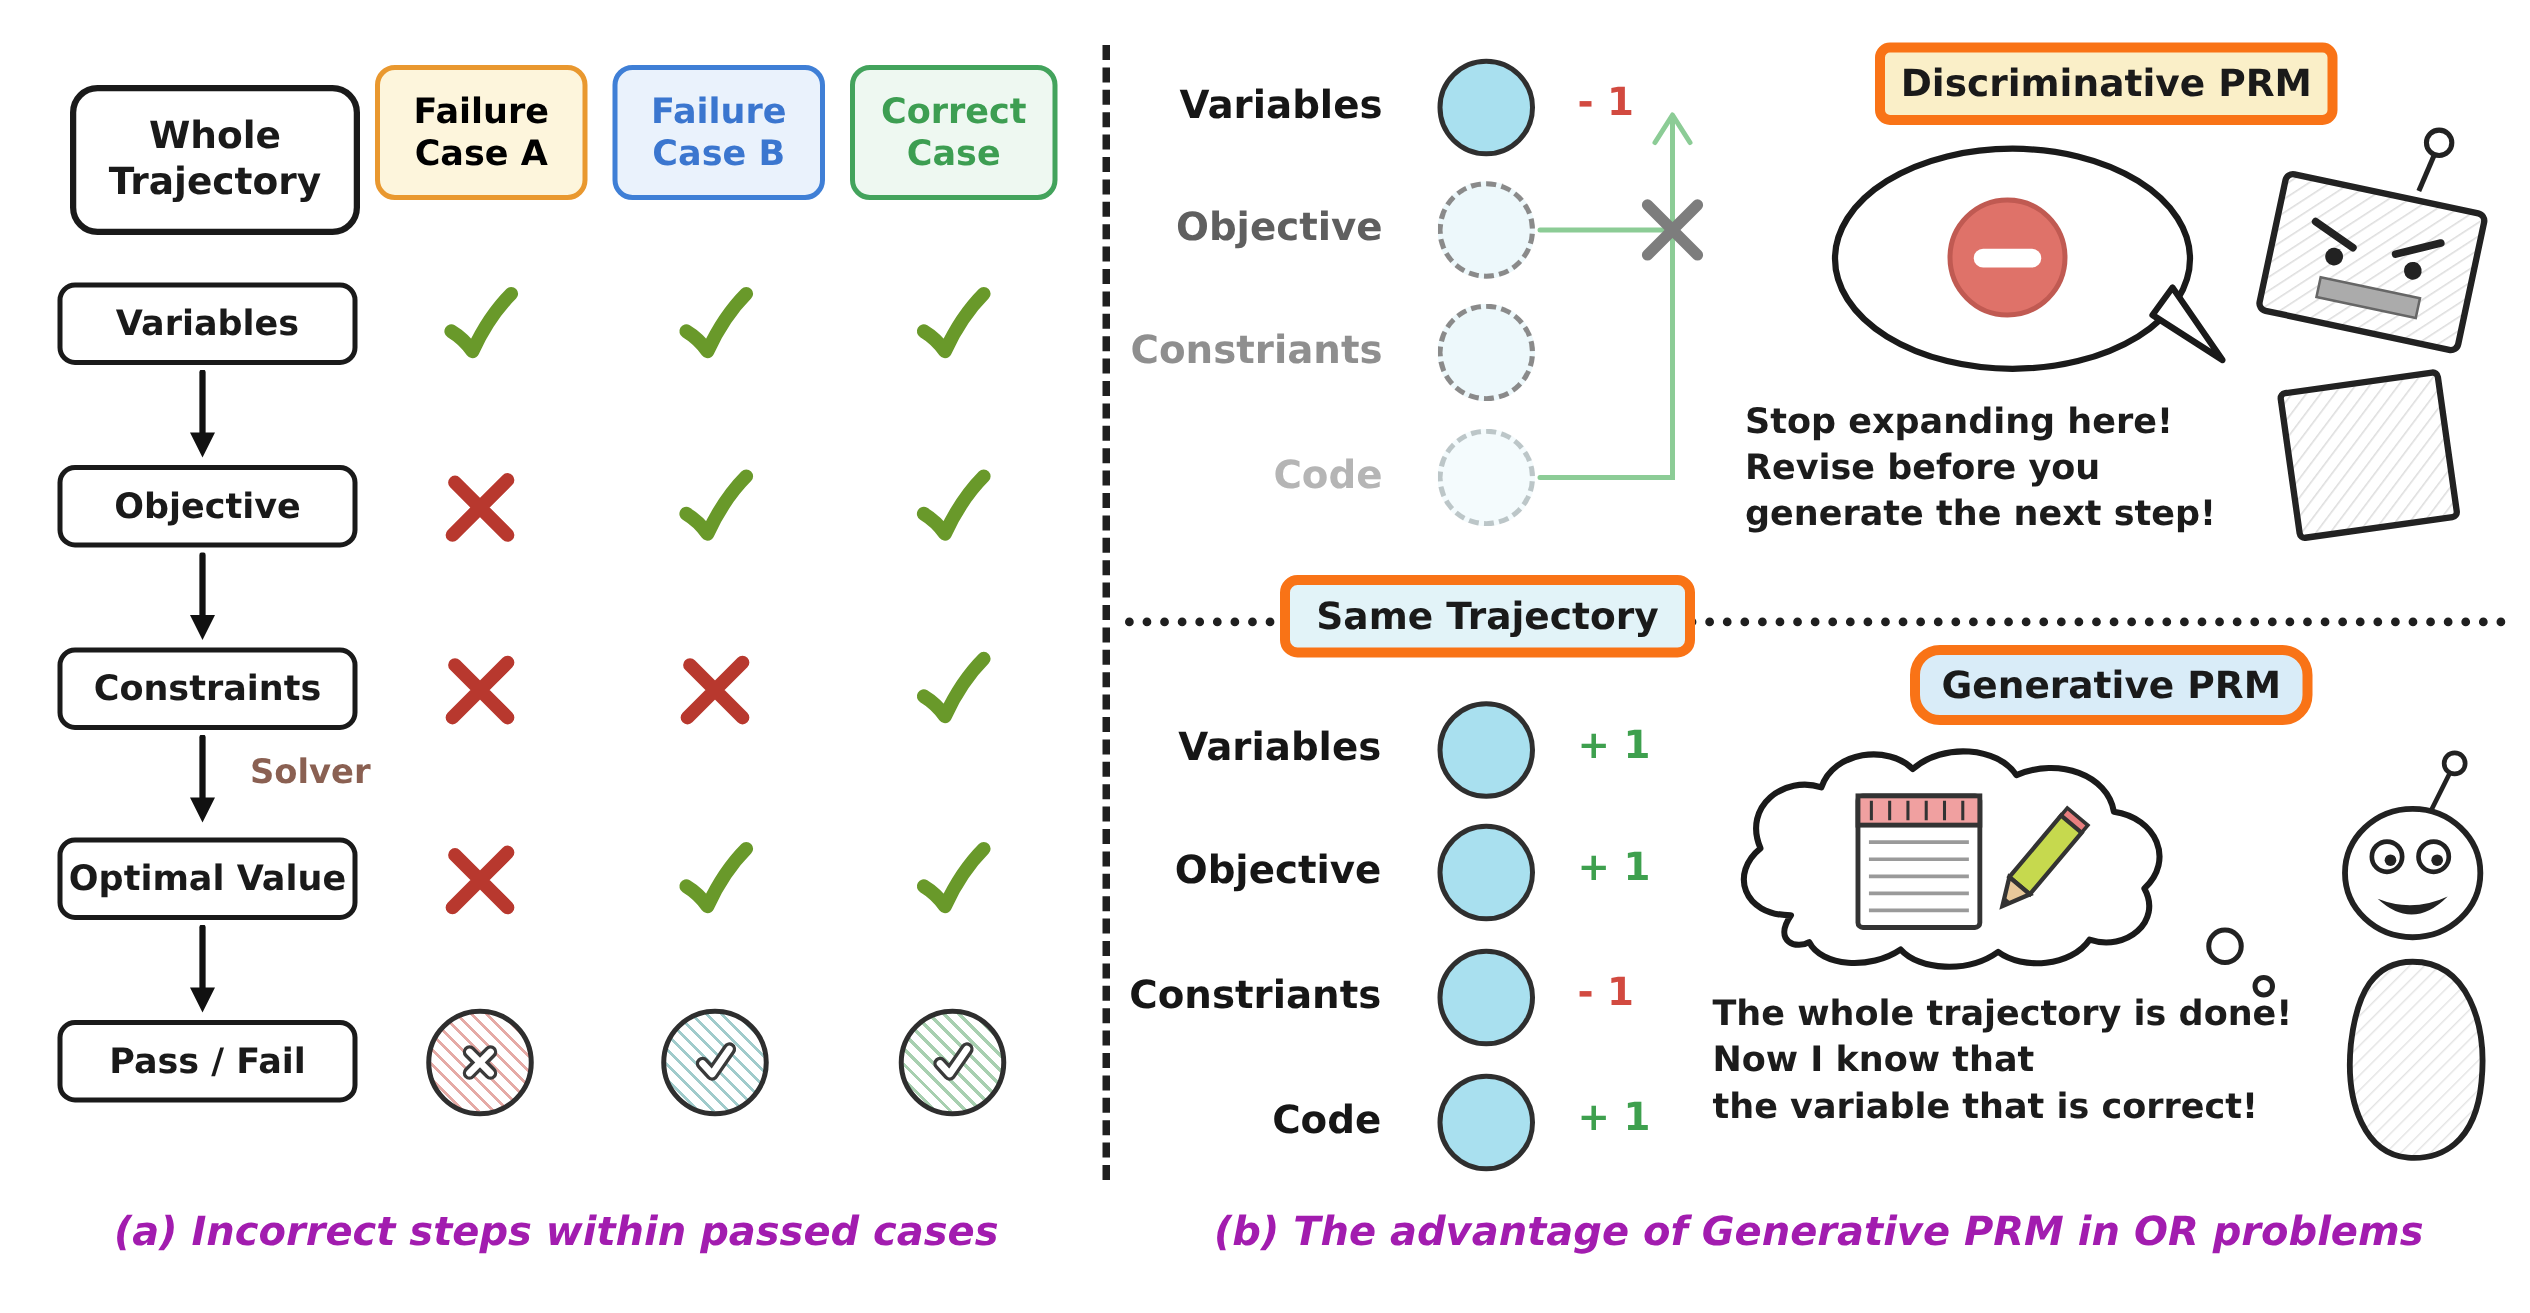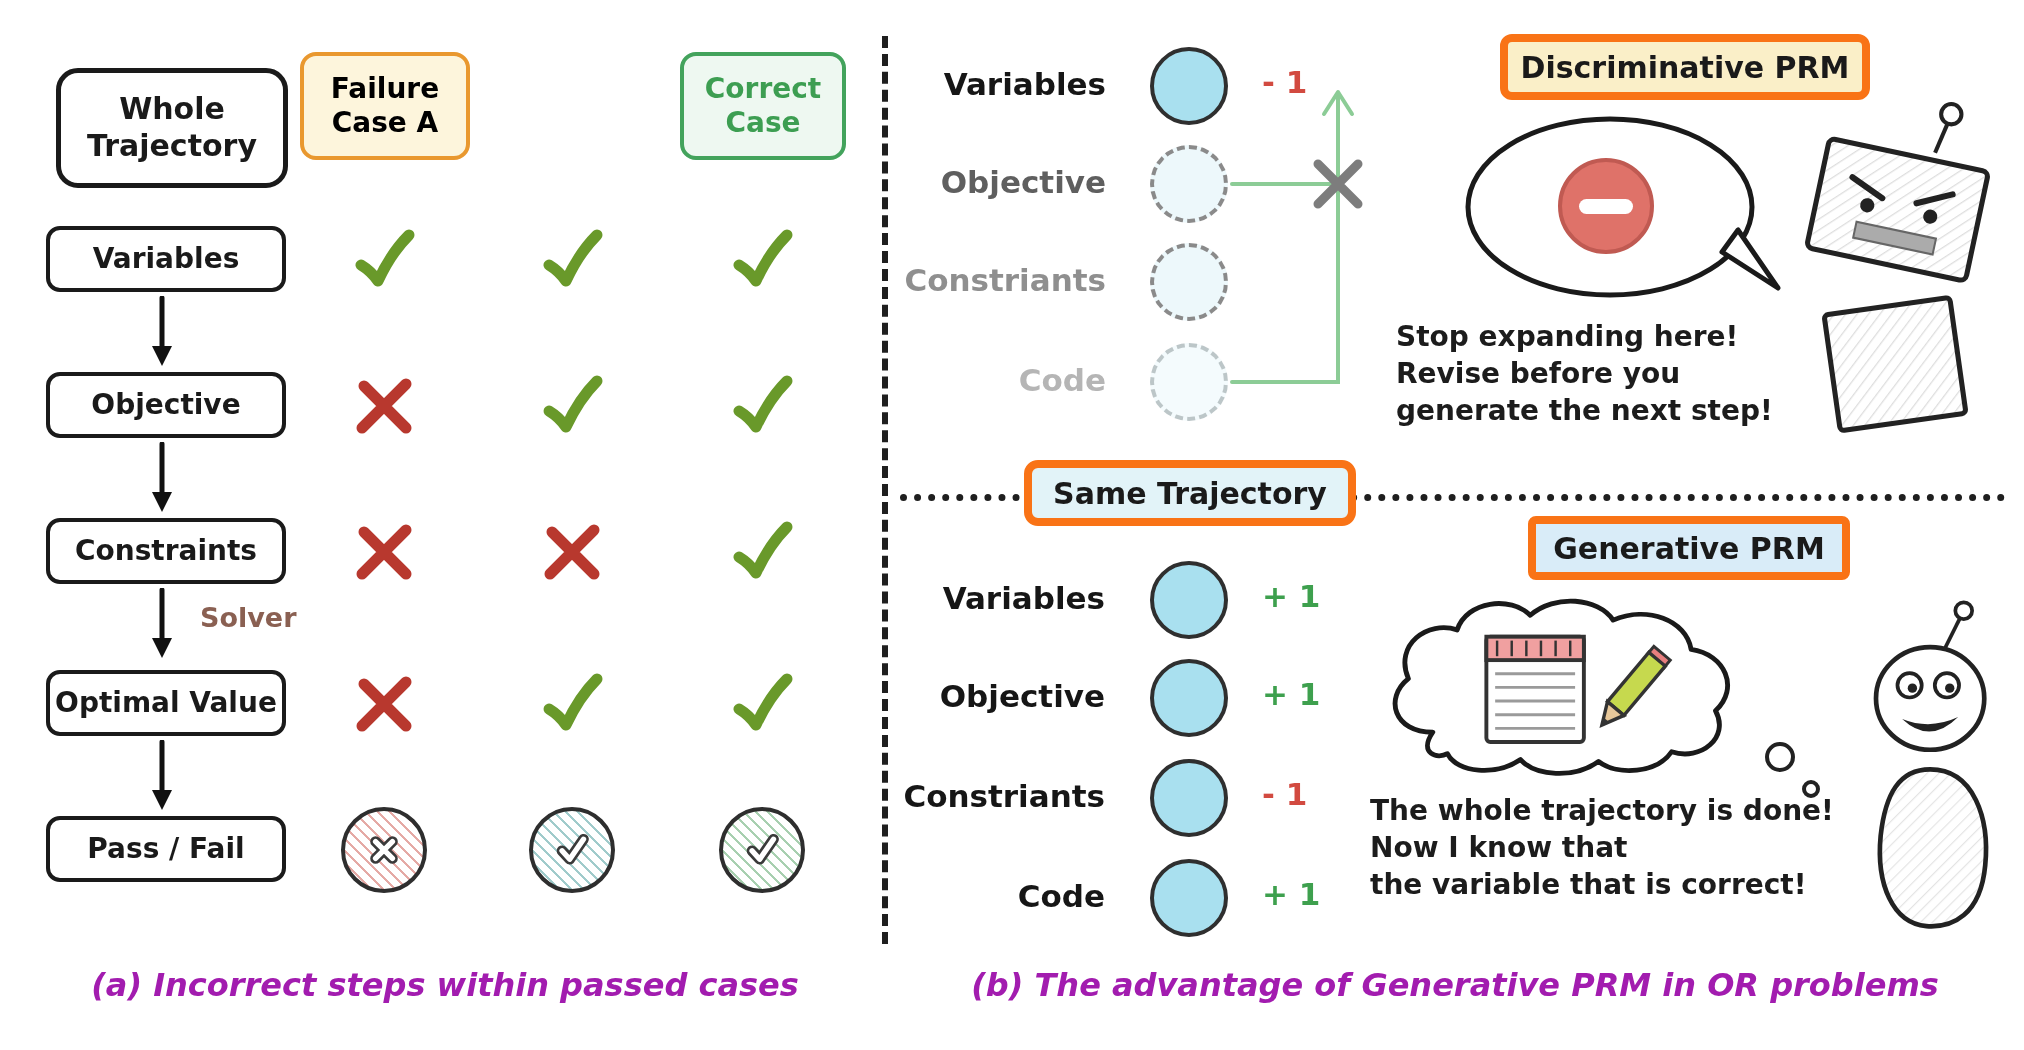--- a/index.html
+++ b/index.html
@@ -38,39 +38,40 @@
   .step-circle.filled { background:#a9e0ef; border:4px solid #2f2f2f; }
   .step-circle.dashed { background:#edf8fb; border:4px dashed #8a8a8a; }
   .step-circle.dashed-faint { background:#f4fbfd; border:4px dashed #bcc6c8; }
 
   .score { position:absolute; font-size:31px; }
   .score.pos { color:#3ea04e; } .score.neg { color:#d24a40; }
 
   .title-box { position:absolute; display:flex; align-items:center; justify-content:center;
                border:8px solid #f97316; font-size:30px; color:#1a1a1a; text-align:center; }
   .disc-title { background:#faefc8; border-radius:12px; }
-  .gen-title  { background:#d9ecf8; border-radius:8px; }
+  .gen-title  { background:#d9ecf8; border-radius:24px; }
   .same-traj  { background:#e2f3f8; border-radius:14px; z-index:2; }
 
   .no-entry { position:absolute; border-radius:50%; background:#df7269; border:4px solid #c05a52;
               display:flex; align-items:center; justify-content:center; }
   .no-entry .bar { width:54px; height:15px; background:#fff; border-radius:8px; }
 
   .note-text { position:absolute; font-size:28px; color:#1c1c1c; line-height:37px; }
   .bubble-dot { position:absolute; border:4px solid #222; border-radius:50%; background:#fff; }
   svg.abs { position:absolute; }
 </style>
 </head>
 <body>
 
 <div class="canvas">
 
   <div class="box hdr" style="left:56px;top:46px;width:232px;height:120px">Whole Trajectory</div>
 
   <div class="box case case-a" style="left:300px;top:52px;width:170px;height:108px">Failure Case A</div>
+  <div class="box case case-b" style="left:490px;top:52px;width:170px;height:108px">Failure Case B</div>
   <div class="box case case-c" style="left:680px;top:52px;width:166px;height:108px">Correct Case</div>
 
   <div class="box step-box" style="left:46px;top:226px;width:240px;height:66px">Variables</div>
   <div class="box step-box" style="left:46px;top:372px;width:240px;height:66px">Objective</div>
   <div class="box step-box" style="left:46px;top:518px;width:240px;height:66px">Constraints</div>
   <div class="box step-box" style="left:46px;top:670px;width:240px;height:66px">Optimal Value</div>
   <div class="box step-box" style="left:46px;top:816px;width:240px;height:66px">Pass / Fail</div>
 
   <svg class="abs" style="left:150px;top:296px;width:24px;height:72px" viewBox="0 0 24 72">
     <line x1="12" y1="2" x2="12" y2="52" stroke="#111" stroke-width="5" stroke-linecap="round"></line>

